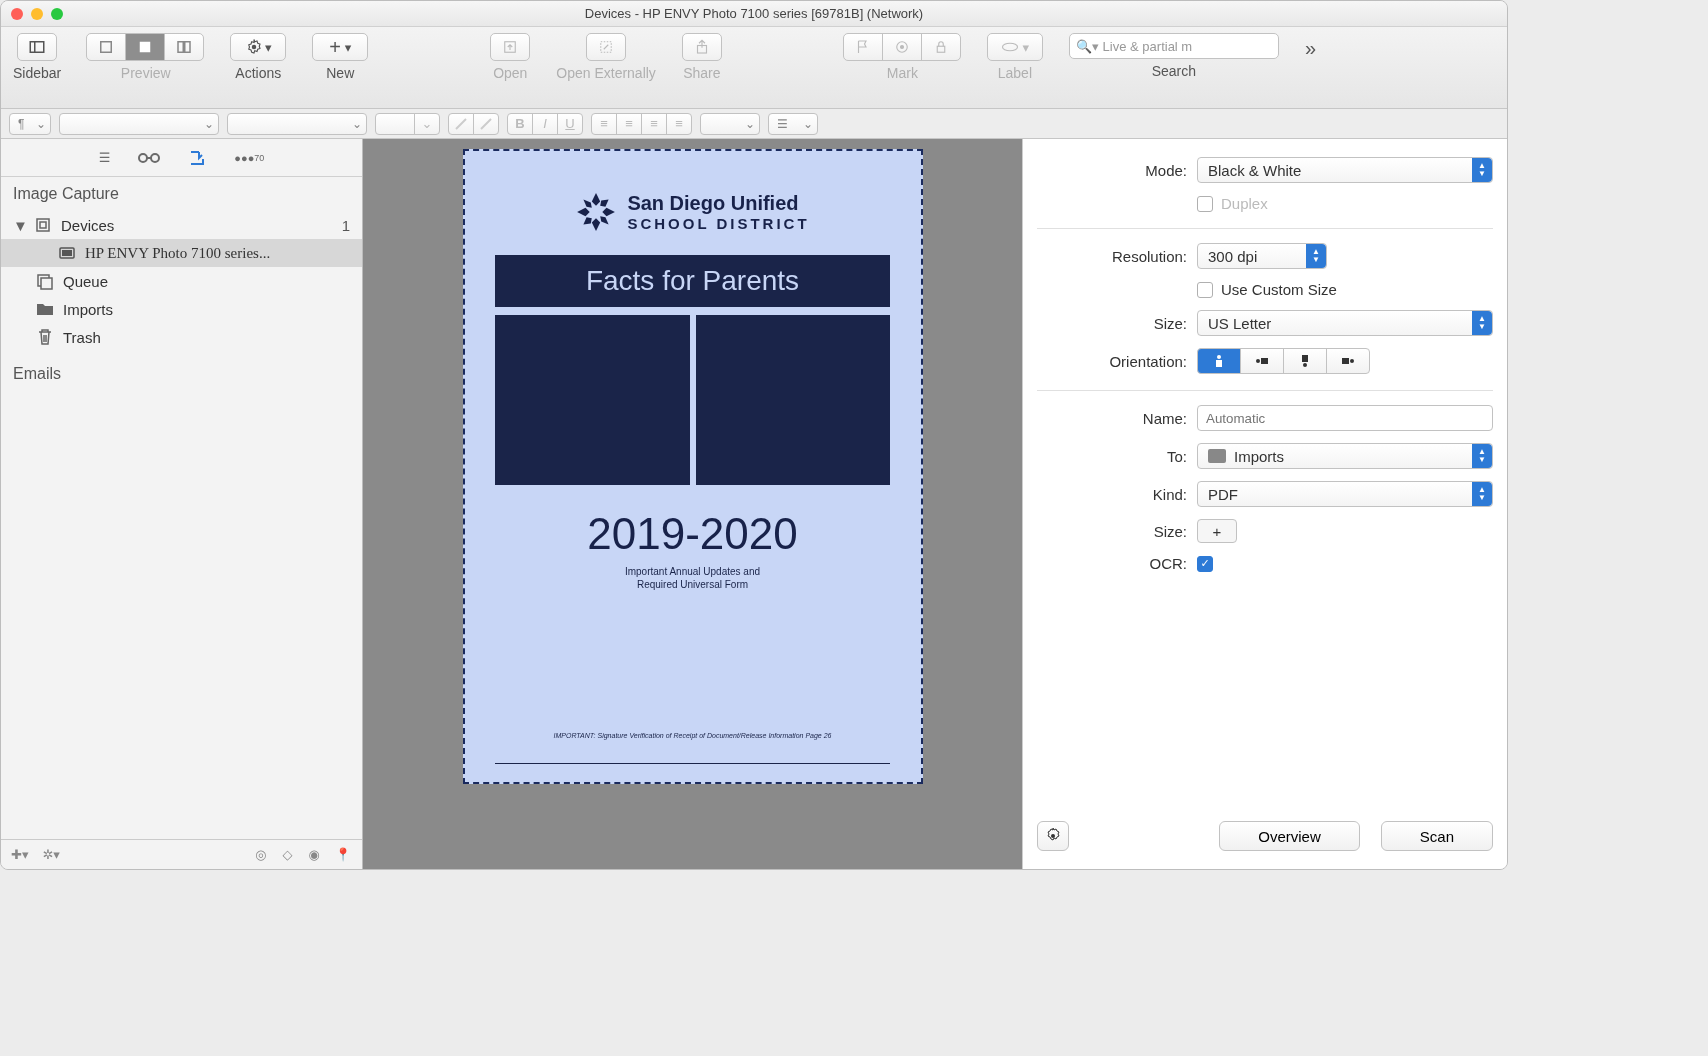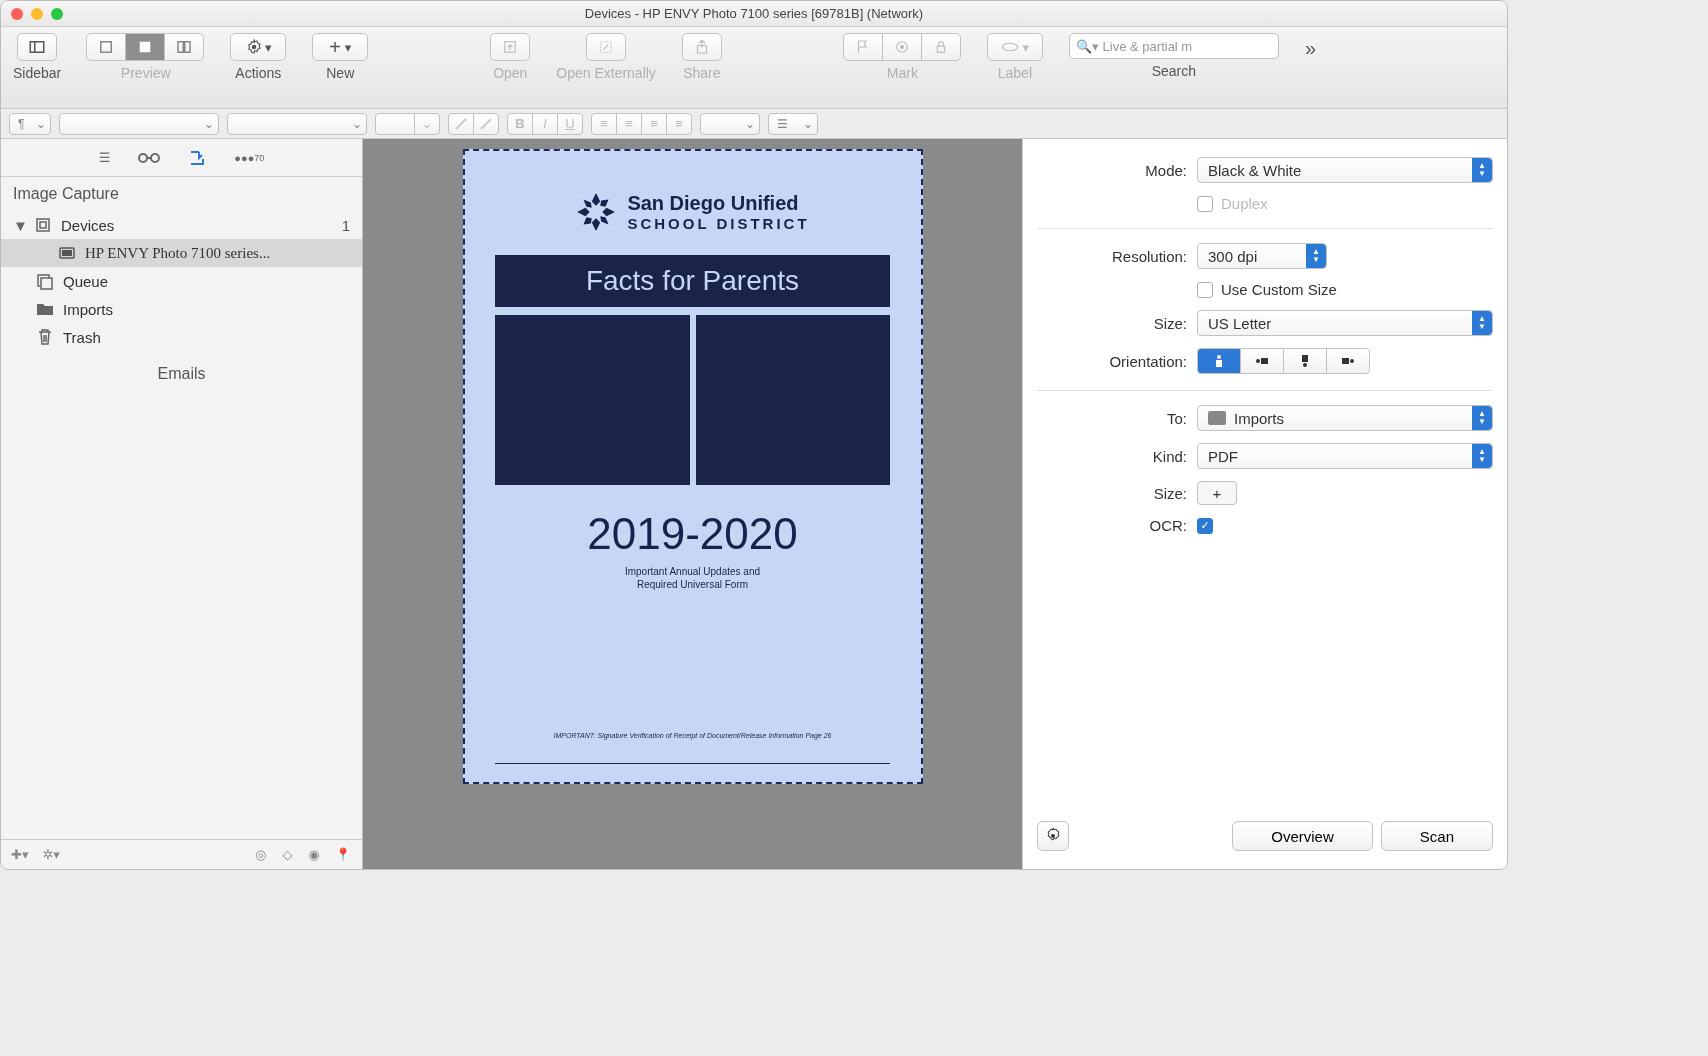--- a/index.html
+++ b/index.html
@@ -154,21 +154,21 @@
 .text-input{ flex:1; height:26px; border:1px solid #c2c2c2; border-radius:4px; padding:0 8px; color:#aaa; background:#fff;}
 .divider{border:none;border-top:1px solid #e0e0e0;margin:4px 0 14px 0;}
 .orient-seg{display:flex;}
 .orient-btn{width:44px;height:26px;border:1px solid #c2c2c2;margin-left:-1px;display:flex;align-items:center;justify-content:center;background:linear-gradient(#fff,#f2f2f2);}
 .orient-btn:first-child{border-radius:4px 0 0 4px;margin-left:0;}
 .orient-btn:last-child{border-radius:0 4px 4px 0;}
 .orient-btn.active{background:#2d7ad6;}
 .tag-btn{width:40px;height:24px;border:1px solid #c2c2c2;border-radius:4px;background:#f6f6f6;display:flex;align-items:center;justify-content:center;}
 .folder-ico{width:18px;height:14px;background:#888;border-radius:2px;}
 
-.inspector-footer { margin-top:auto; display:flex; align-items:center; gap:8px;}
+.inspector-footer { margin-top:auto; display:flex; align-items:center; gap:21px;}
 .push-btn{
   height:30px; padding:0 38px; border:1px solid #c2c2c2; border-radius:6px;
   background:linear-gradient(#fff,#f1f1f1); font-size:15px;
 }
 .gear-btn{width:32px;height:30px;border:1px solid #c2c2c2;border-radius:6px;background:linear-gradient(#fff,#f1f1f1);display:flex;align-items:center;justify-content:center;}
 </style>
 </head>
 <body>
 
 <div class="titlebar">
@@ -421,21 +421,21 @@
         <span>Imports</span>
       </div>
       <div class="tree-row item">
         <span class="row-icon">
             <svg width="16" height="18" viewBox="0 0 16 18" fill="none" stroke="#666" stroke-width="1.5">
               <path d="M2 4h12M5 4V2h6v2M4 4l1 12h6l1-12M7 7v7M9 7v7"></path>
             </svg>
           </span>
         <span>Trash</span>
       </div>
-      <div class="side-header" style="padding-top:14px;text-align:center;">Emails</div>
+      <div class="side-header" style="padding-top:14px;">Emails</div>
     </div>
     <div class="side-footer">
       <span>✚▾</span>
       <span>✲▾</span>
       <span class="right">
         <span>◎</span>
         <span>◇</span>
         <span>◉</span>
         <span>📍</span>
       </span>
@@ -546,20 +546,26 @@
               <svg width="16" height="16" viewBox="0 0 16 16" fill="#333">
                 <rect x="2" y="5" width="7" height="6"></rect>
                 <circle cx="12" cy="8" r="2"></circle>
               </svg>
             </div>
         </div>
       </div>
     </div>
     <hr class="divider">
     <div class="insp-row">
+      <div class="lbl">Name:</div>
+      <div class="ctrl">
+          <input class="text-input" placeholder="Automatic" style="">
+        </div>
+    </div>
+    <div class="insp-row">
       <div class="lbl">To:</div>
       <div class="ctrl">
           <div class="select">
             <span class="folder-ico"></span>
             <span style="margin-left:8px;">Imports</span>
             <span class="arrows">▲<br>▼</span>
           </div>
         </div>
     </div>
     <div class="insp-row">

